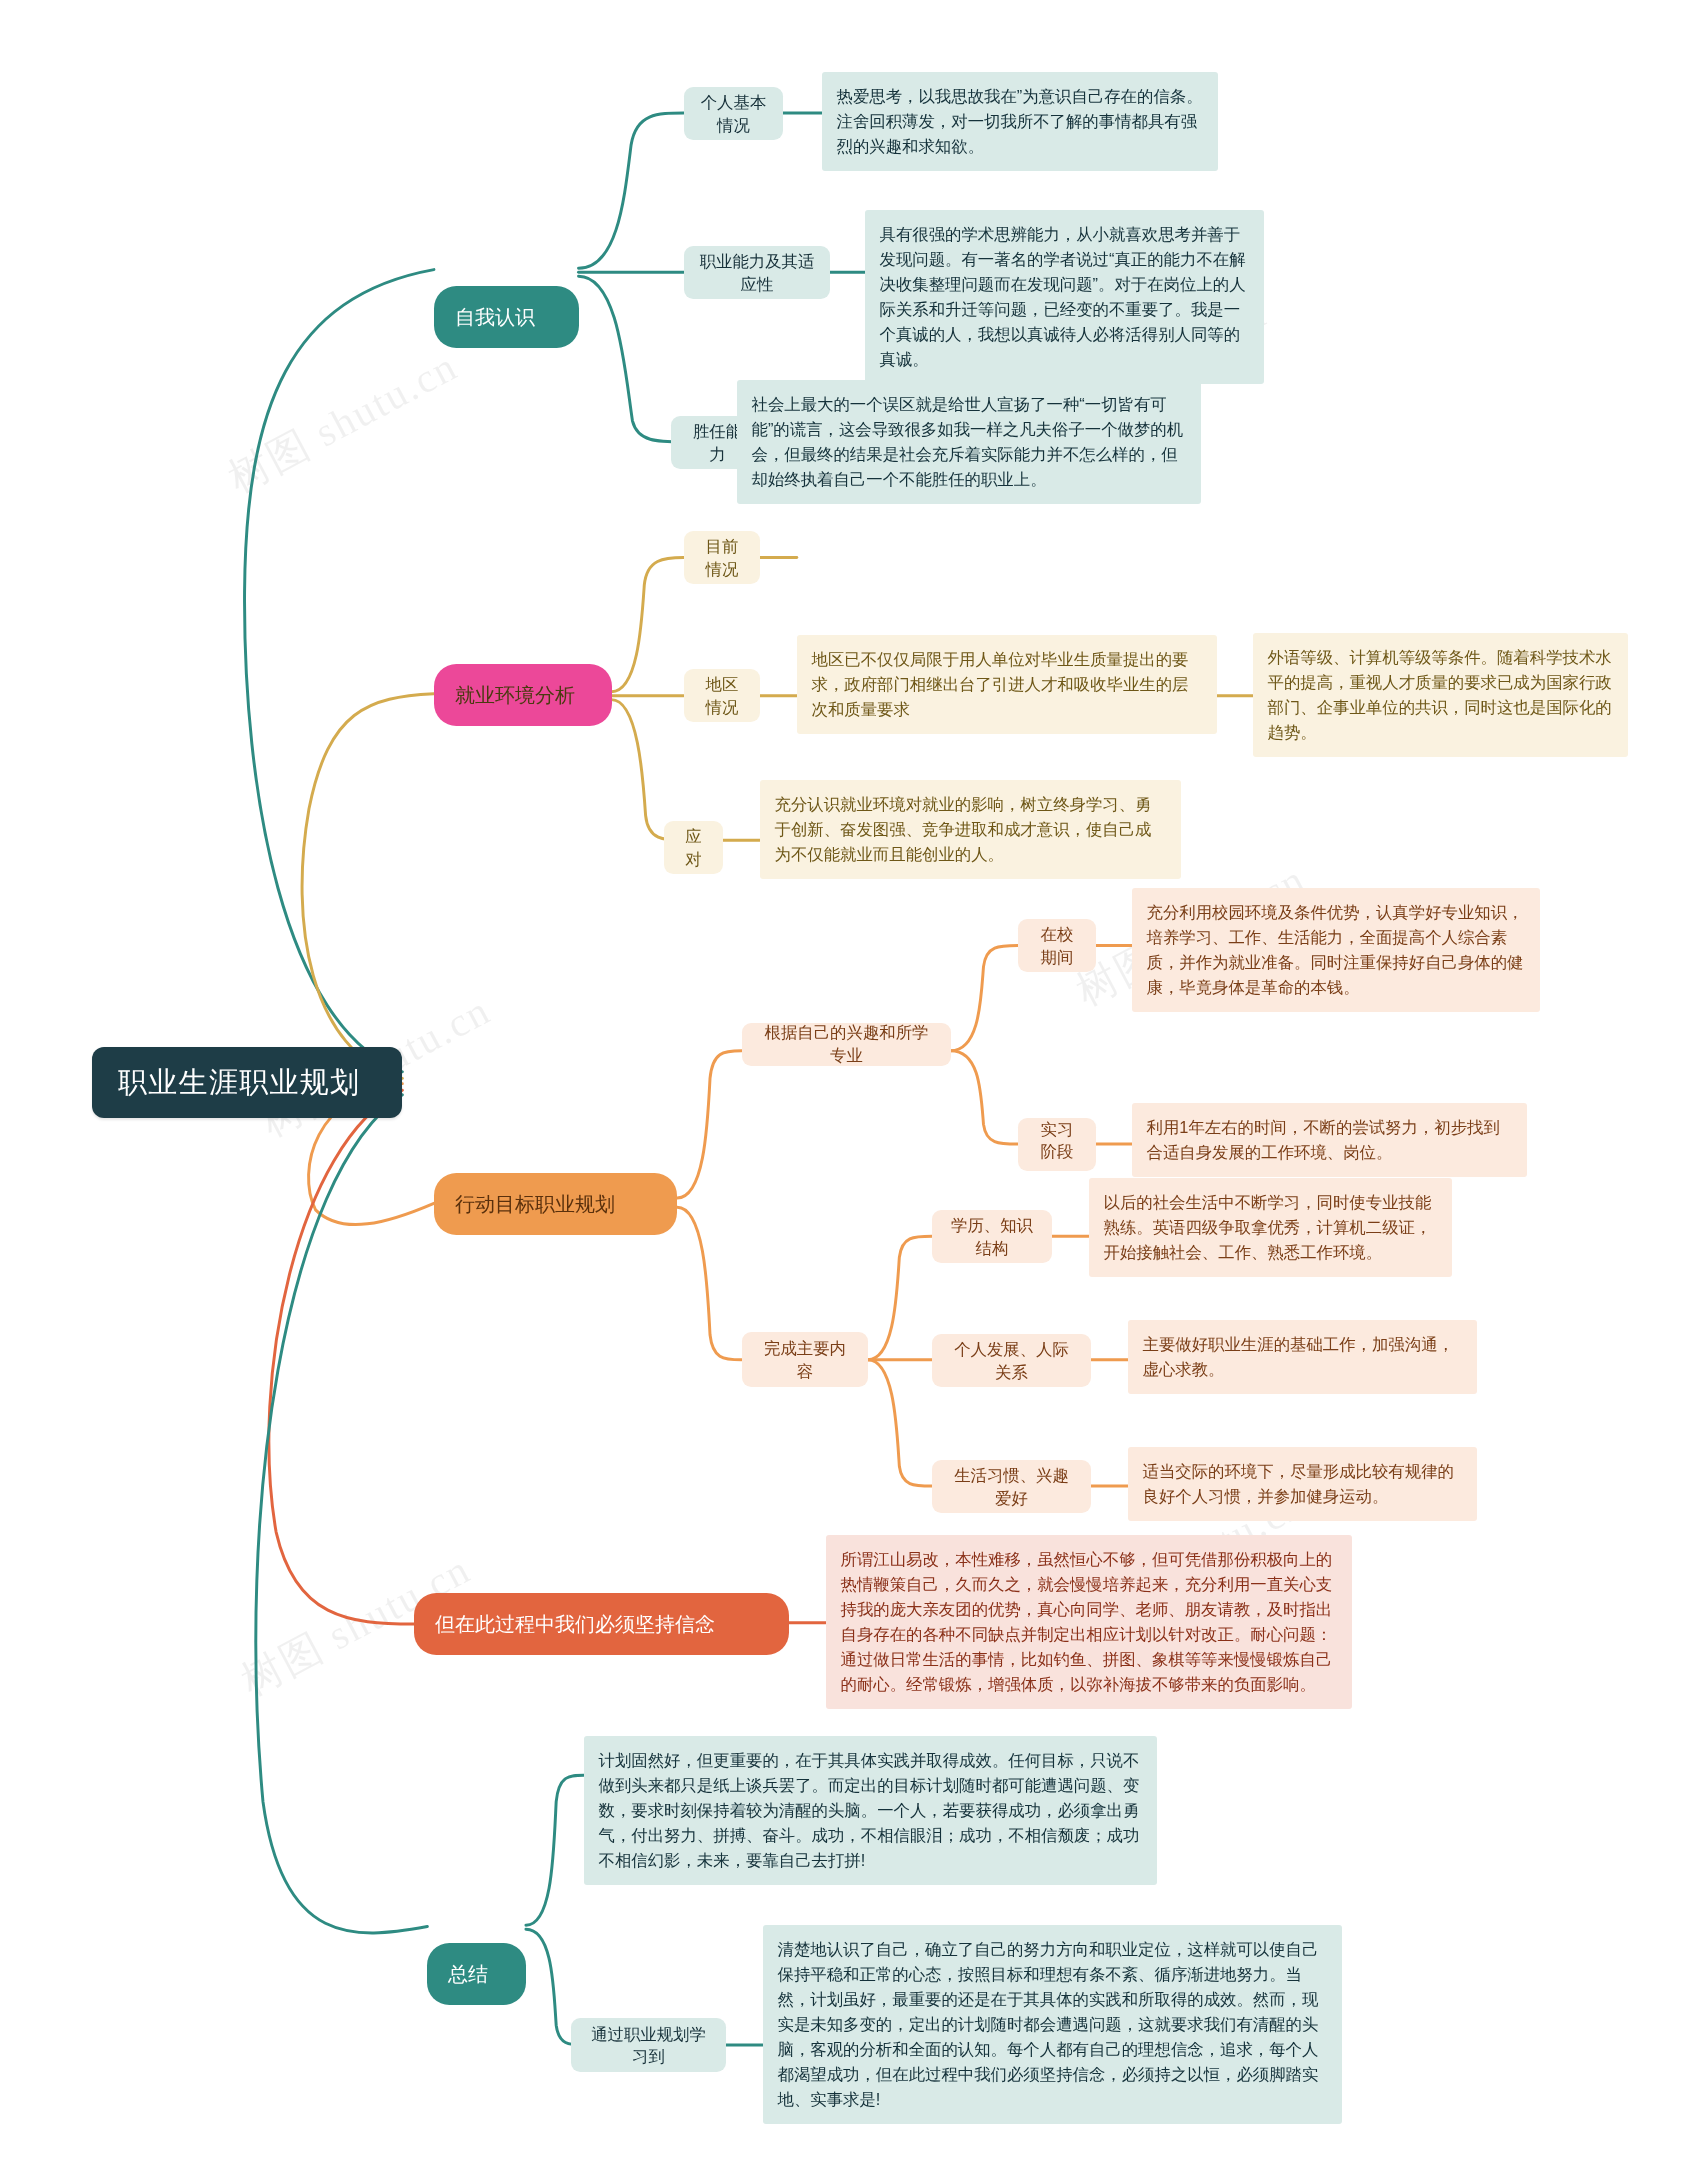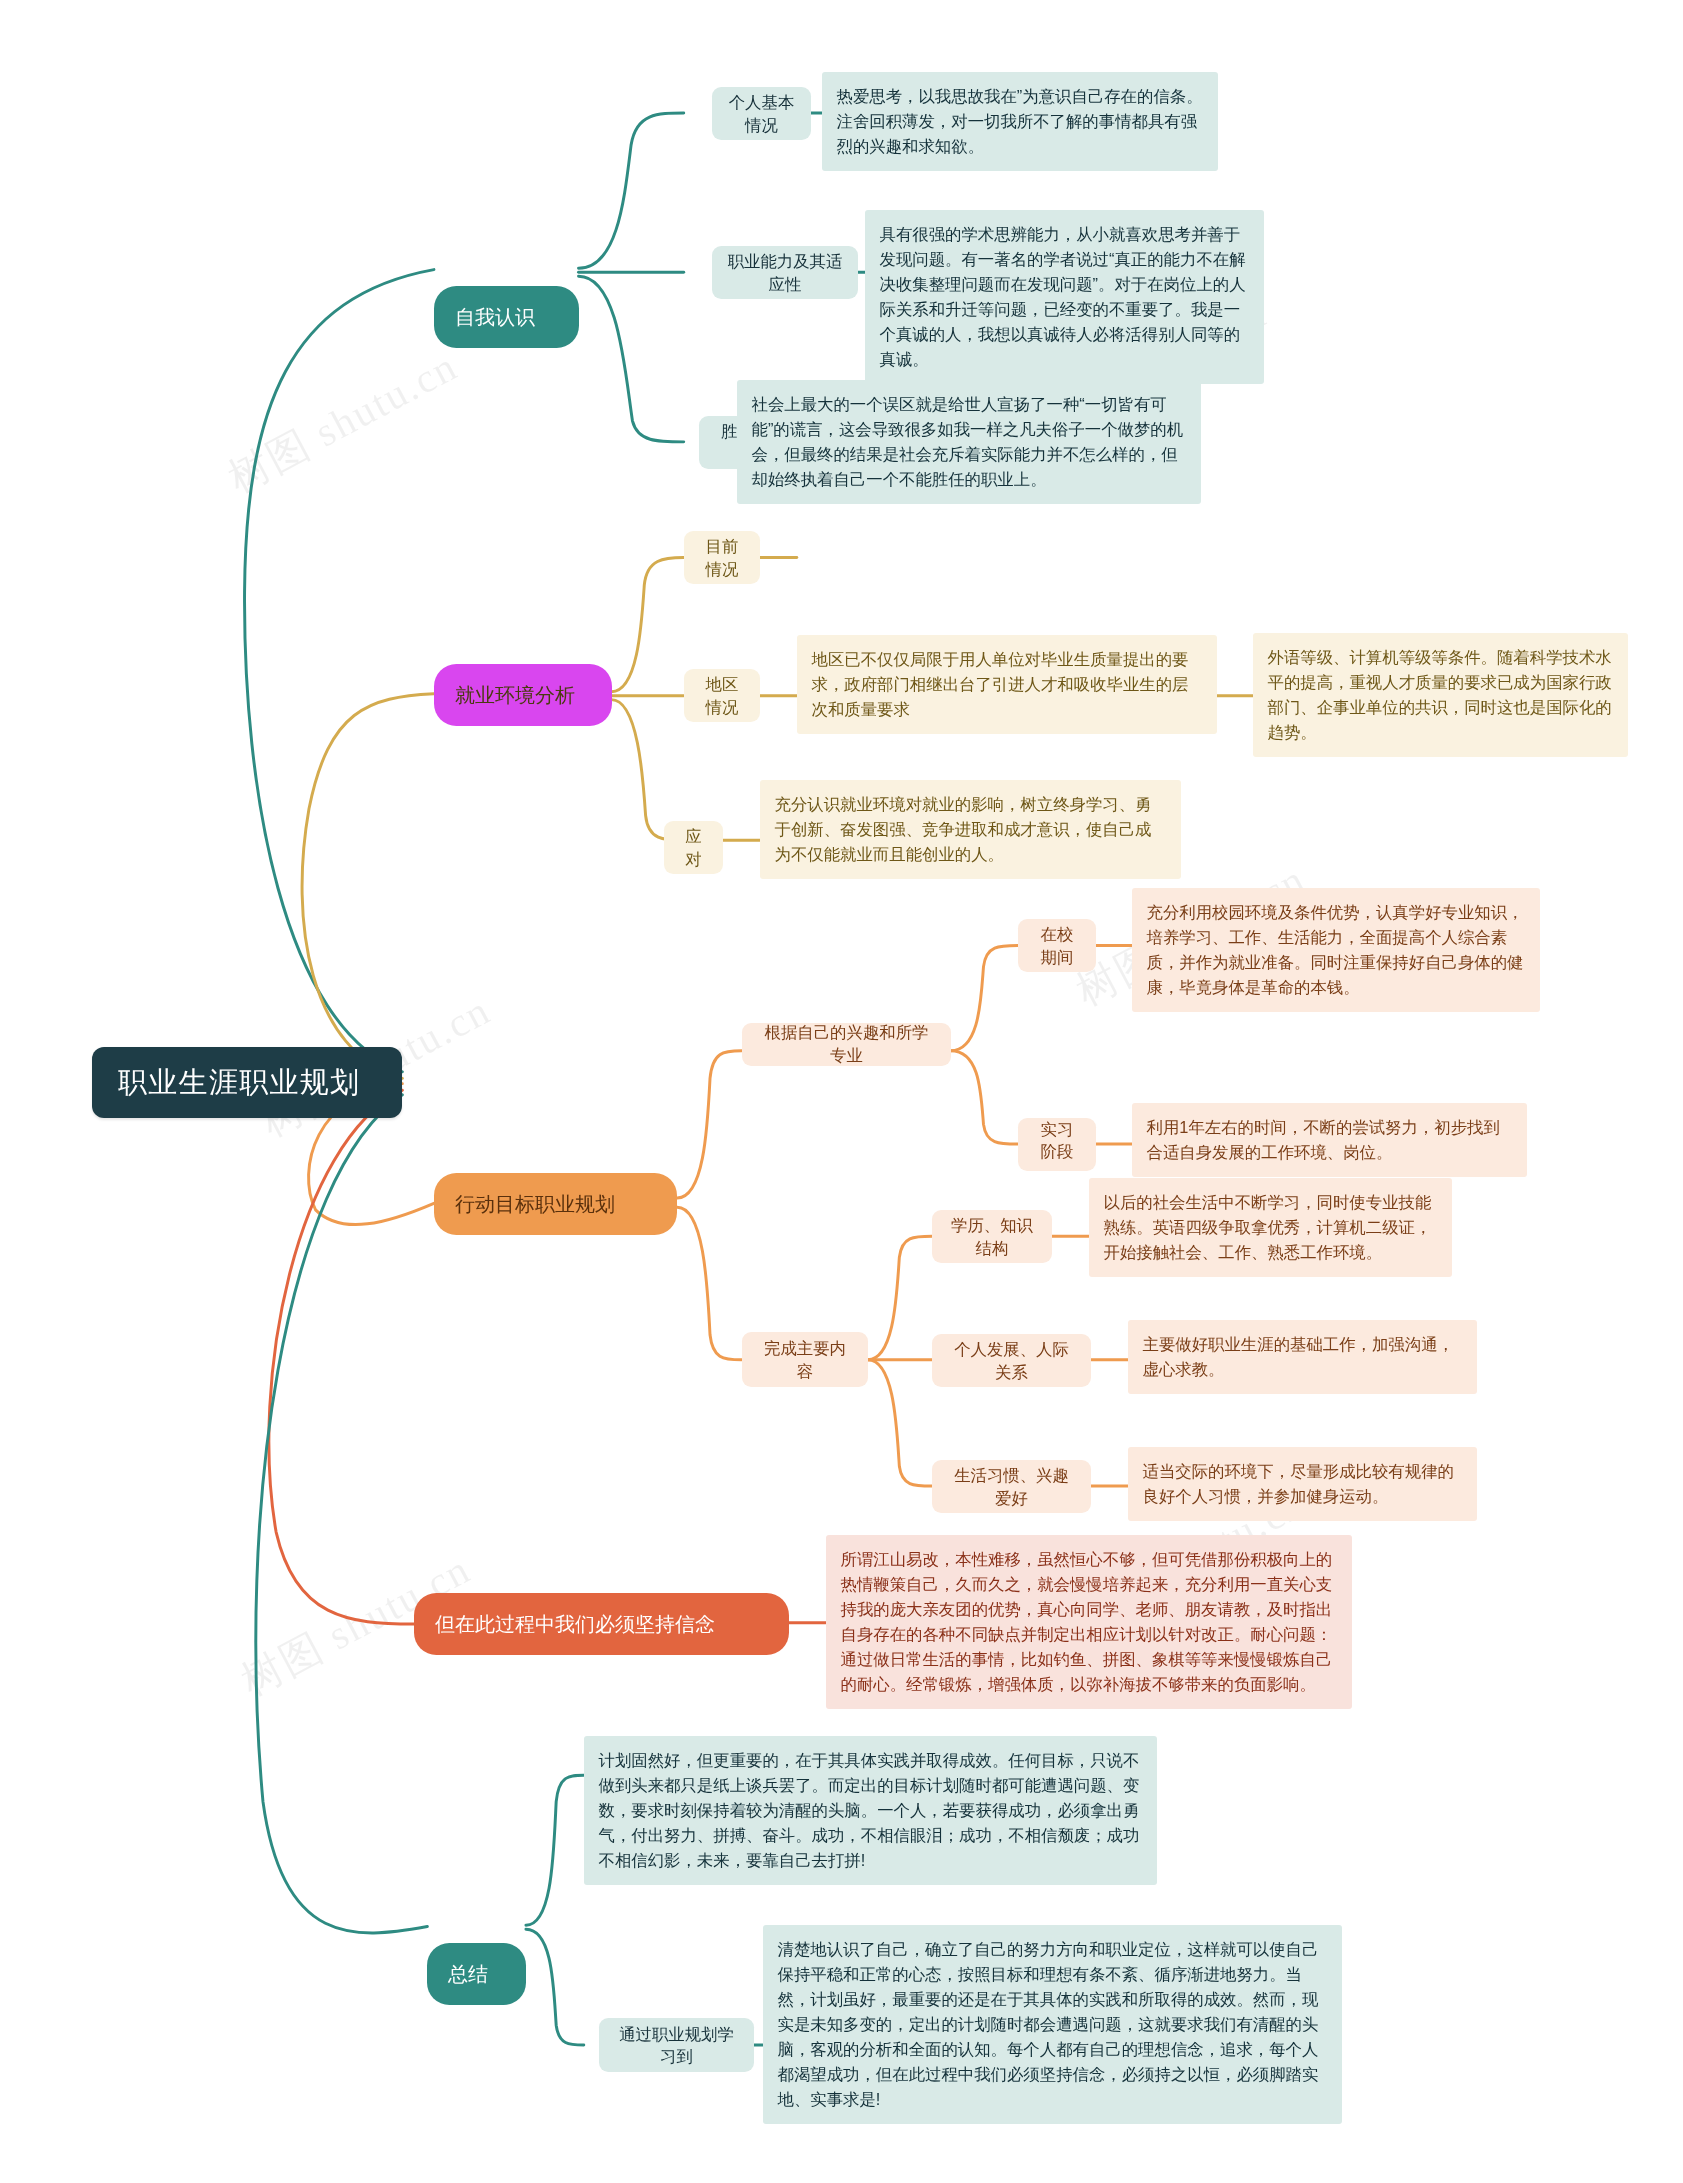--- a/index.html
+++ b/index.html
@@ -21,27 +21,27 @@
     padding:17px 26px;justify-content:center;
     box-shadow:0 1.3px 2.6px rgba(0,0,0,.10);
   }
 
   
   .branch{
     border-radius:22.4px;font-size:20px;padding:12px 21px;
     justify-content:center;color:#ffffff;
   }
   .branch.b-teal{background:#2e8b82;margin-top:48px;}
-  .branch.b-gold{background:#d946ef;color:#4a3a10;}
+  .branch.b-gold{background:#ec4899;color:#4a3a10;}
   .branch.b-orange{background:#ef9b4f;color:#5a300c;}
   .branch.b-red{background:#e2653f;color:#ffffff;}
 
   
   .chip{border-radius:9.2px;font-size:16.4px;padding:9.2px 14.5px;justify-content:center;text-align:center;line-height:1.35;}
-  .chip.c-teal{background:#d9eae7;color:#17313a;margin-left:28px;}
+  .chip.c-teal{background:#d9eae7;color:#17313a;}
   .chip.c-gold{background:#faf2e0;color:#6e5717;}
   .chip.c-orange{background:#fceade;color:#7a3e17;}
 
   
   .card{border-radius:3px;font-size:16.4px;line-height:1.52;padding:12px 14.5px;display:block;}
   .card.k-teal{background:#d9eae7;color:#14313a;}
   .card.k-gold{background:#faf2e0;color:#6e5717;}
   .card.k-orange{background:#fceade;color:#7a3e17;}
   .card.k-red{background:#f9e2dc;color:#8a3018;}
 

